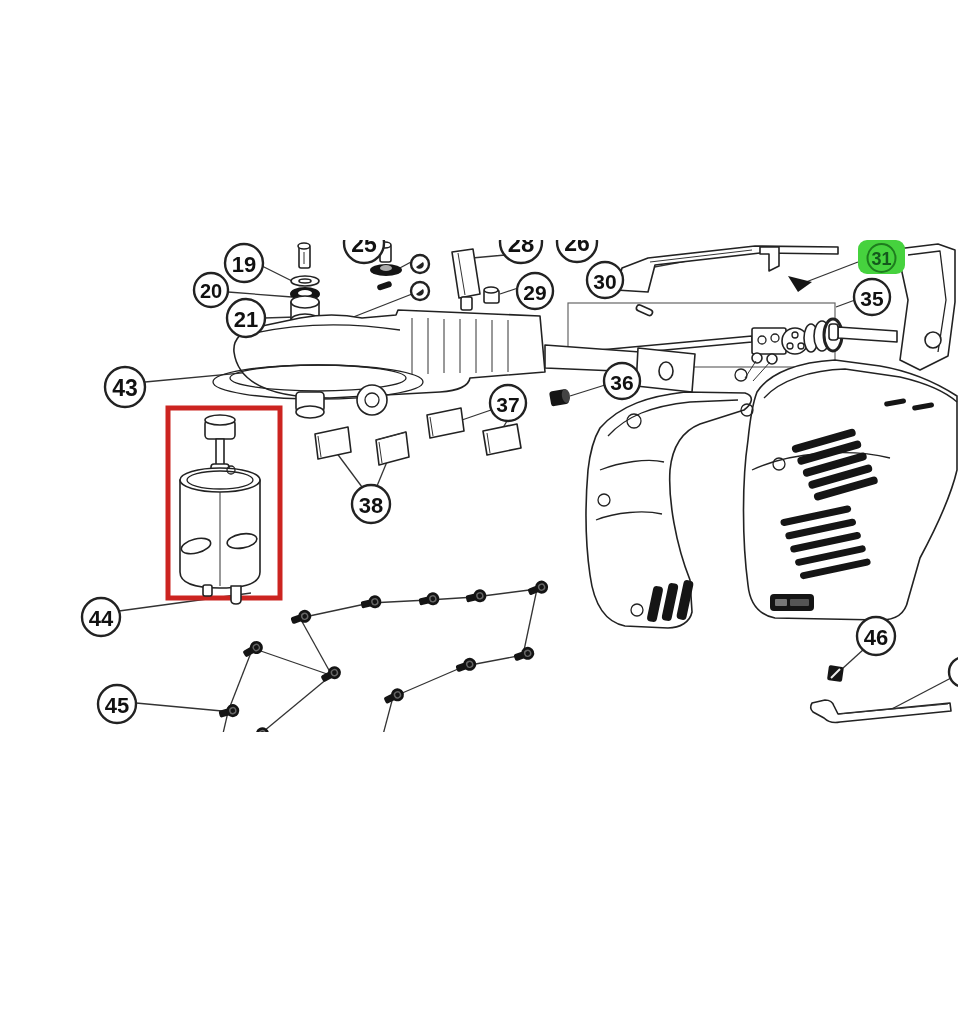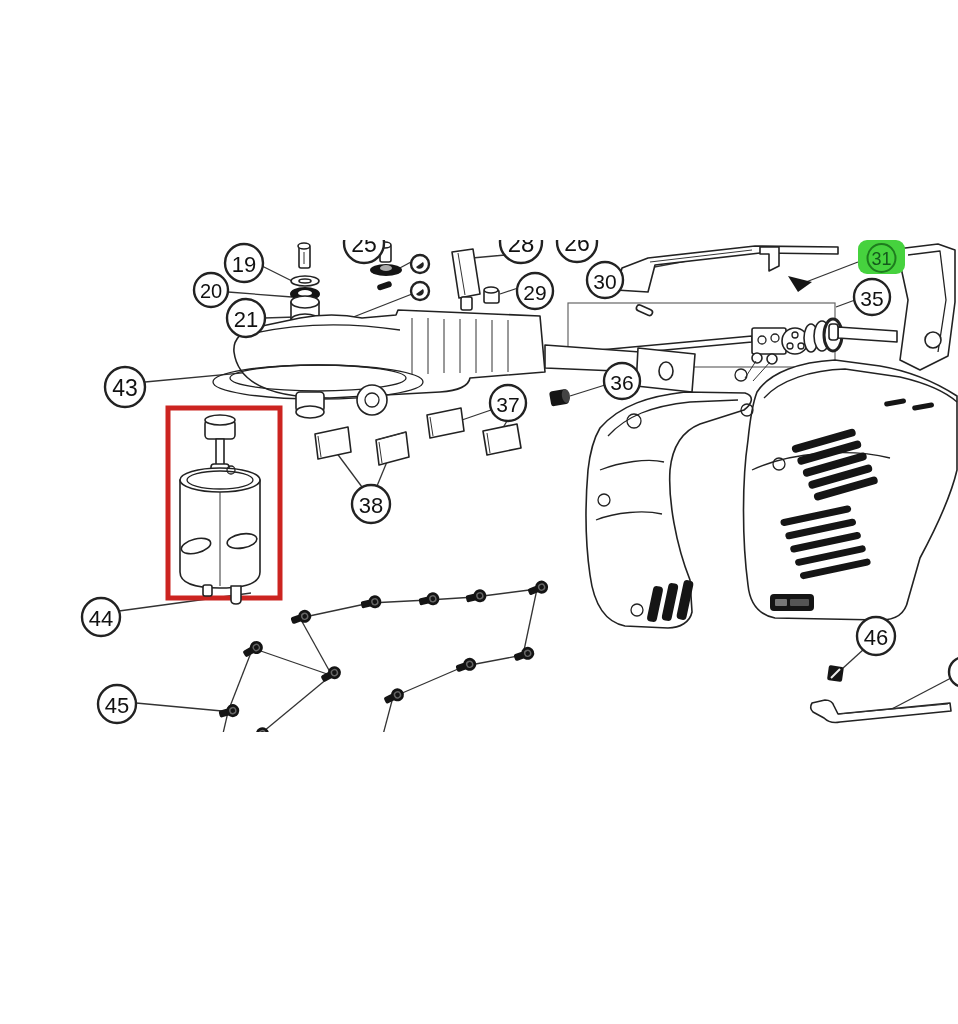--- a/index.html
+++ b/index.html
@@ -1,17 +1,17 @@
 <!DOCTYPE html>
 <html><head>
 <meta charset="utf-8">
 <style>
   html,body{margin:0;padding:0;background:#fff;}
   .stage{position:relative;width:958px;height:732px;background:#ffffff;overflow:hidden;
-         font-family:"Liberation Sans", sans-serif;}
+         font-family:"Liberation Sans", sans-serif;font-weight:bold;}
   svg{position:absolute;left:0;top:0;}
   .outline{fill:#ffffff;stroke:#222;stroke-width:1.6;stroke-linejoin:round;}
   .outline2{fill:none;stroke:#222;stroke-width:1.3;stroke-linejoin:round;}
   .thin{fill:none;stroke:#333;stroke-width:1;}
   .dark{fill:#151515;stroke:none;}
   .leader{stroke:#333;stroke-width:1.3;fill:none;}
   .callout-circle{fill:#ffffff;stroke:#222;stroke-width:2.4;}
   .callout-text{fill:#111;font-family:"Liberation Sans",sans-serif;}
 </style>
 </head>

